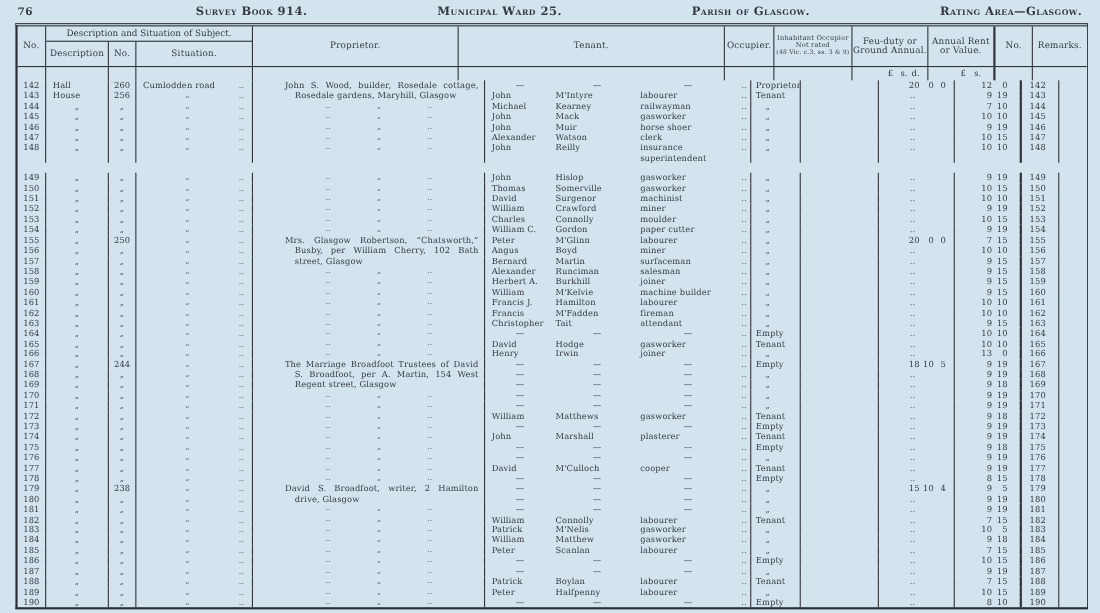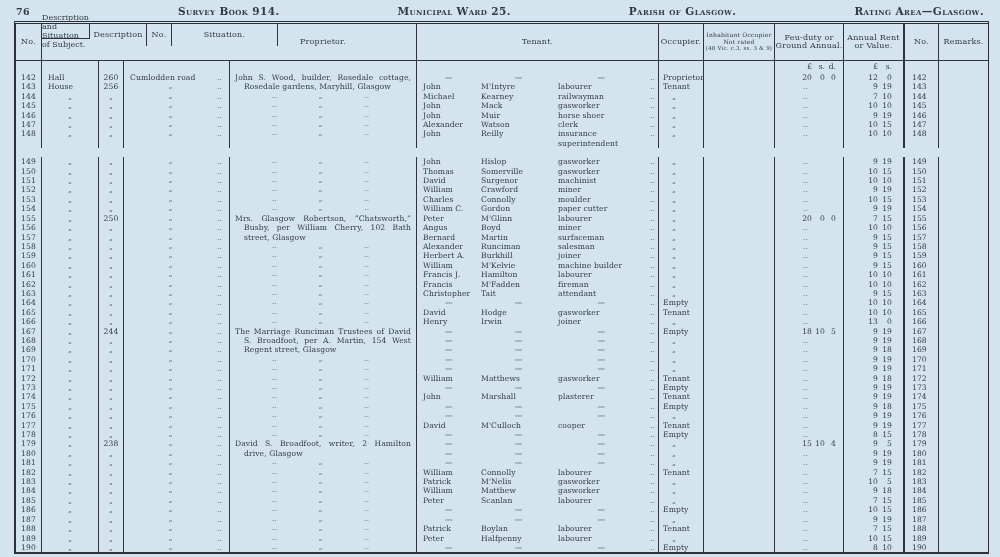--- a/index.html
+++ b/index.html
@@ -33,21 +33,21 @@
   .cell{box-sizing:border-box;border-right:1px solid #30343a;flex-shrink:0;overflow:hidden;}
   .w1{width:26px}.w2{width:57px}.w3{width:25px}.w4{width:106px}.w5{width:187px}
   .w6{width:242px}.w7{width:45px}.w8{width:71px}.w9{width:69px}
   .w10{width:61px;border-right:2px solid #30343a;}
   .w11{width:34px}.w12{width:49px;border-right:none;}
 
   
   .hl{display:flex;height:36px;border-bottom:1px solid #30343a;}
   .hcell{display:flex;align-items:center;justify-content:center;text-align:center;
          font-size:8px;line-height:8.5px;letter-spacing:.2px;}
-  .grp{width:188px;display:flex;flex-direction:row;border:none;}
+  .grp{width:188px;display:flex;flex-direction:column;border:none;}
   .grp-top{height:14px;border-right:1px solid #30343a;border-bottom:1px solid #30343a;
            display:flex;align-items:center;justify-content:center;font-size:8px;}
   .grp-bot{display:flex;height:22px;}
   .grp-bot .hcell{height:22px;}
   .inh{flex-direction:column;font-size:6px;line-height:6.5px;padding:1px;}
   .inh .tiny{font-size:5.5px;}
 
   
   .units{display:flex;height:12px;font-size:7.6px;line-height:11px;}
   .money{display:flex;justify-content:flex-end;align-items:baseline;}
@@ -69,21 +69,21 @@
   .o-dit{padding-left:13px;}
 
   
   .sit{display:flex;}
   .sit .s-main{flex:1;}
   .sit .s-dots{width:12px;text-align:left;color:#474d56;}
   .sit.text .s-main{text-align:left;padding-left:6px;}
   .sit.ditto .s-main{text-align:center;font-size:7px;color:#474d56;}
 
   
-  .prop{padding-right:5px;}
+  .prop{padding-right:5px;margin-left:24px;}
   .prop.pt-t{padding-left:5px;text-align:justify;text-align-last:justify;}
   .prop.pt-c{padding-left:14px;text-align:justify;text-align-last:justify;}
   .prop.pt-e{padding-left:14px;text-align:left;}
   .prop.pt-d{display:flex;justify-content:space-evenly;color:#474d56;}
   .prop.pt-d span{font-size:7px;}
 
   
   .tn{display:flex;padding-left:6px;}
   .t1{width:58px;}
   .t2{width:77px;}
@@ -917,21 +917,21 @@
           <div class="cell w12"></div>
         </div>
         <div class="row">
           <div class="cell w1 c">167</div>
           <div class="cell w2 c dit">„</div>
           <div class="cell w3 c">244</div>
           <div class="cell w4 sit ditto">
             <span class="s-main">„</span>
             <span class="s-dots">..</span>
           </div>
-          <div class="cell w5 prop pt-t">The Marriage Runciman Trustees of David</div>
+          <div class="cell w5 prop pt-t">The Marriage Broadfoot Trustees of David</div>
           <div class="cell w6 tn">
             <span class="t1 dashc">—</span>
             <span class="t2 dashc">—</span>
             <span class="t3 dashc">—</span>
             <span class="tdots">..</span>
           </div>
           <div class="cell w7 pl4">Empty</div>
           <div class="cell w8"></div>
           <div class="cell w9 money feu-pad">
             <span class="m1">18</span>

